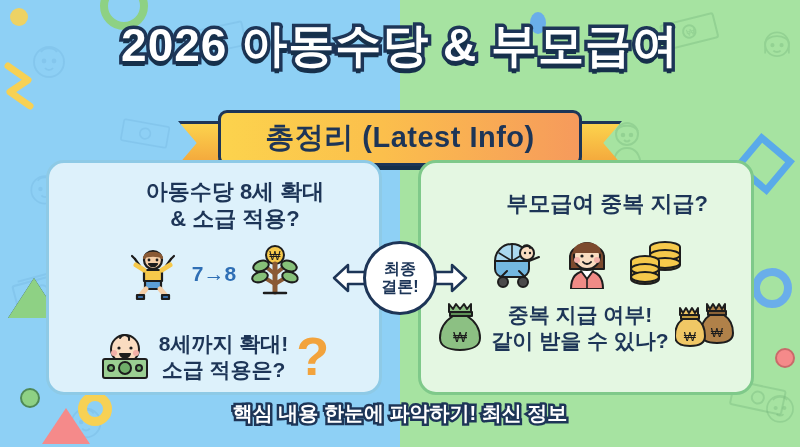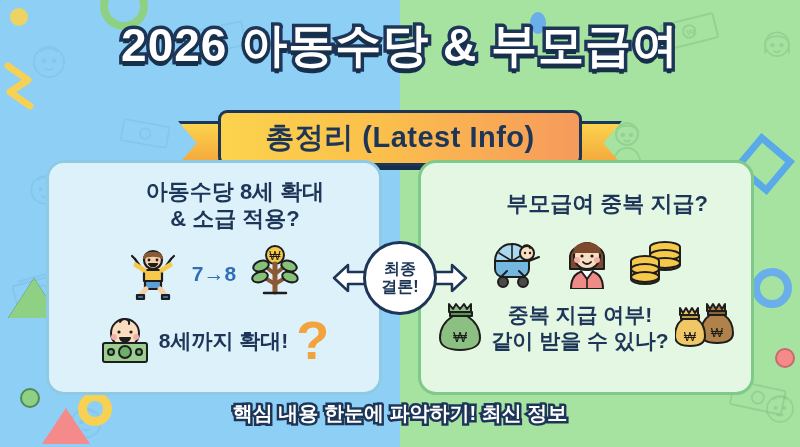--- a/index.html
+++ b/index.html
@@ -83,21 +83,21 @@
     font-size:22px; line-height:1.22; margin-top:16px;
     white-space:nowrap;
     padding-left:42px;
   }
   .card-emojis {
     display:flex; align-items:center; justify-content:center;
     gap:10px; margin-top:10px; height:62px;
   }
   .card-foot {
     display:flex; align-items:center; justify-content:center;
-    gap:8px; margin-top:8px;
+    gap:8px; margin-top:24px;
   }
   .card-foot .txt {
     text-align:center; color:#1d3557; font-weight:700;
     font-size:21px; line-height:1.22; white-space:nowrap;
   }
   .arrow-num {
     font-size:21px; font-weight:700; color:#2f6fb5; white-space:nowrap;
   }
   .qmark {
     font-size:54px; font-weight:700; color:#f2a33c; line-height:.8;
@@ -328,20 +328,21 @@
           <circle cx="37" cy="24" r="3" fill="#f3b0a8" stroke="none"></circle>
           <path d="M21 25c2 5 8 5 10 0z" fill="#1d1d1d"></path>
           <rect x="4" y="30" width="44" height="19" rx="2" fill="#9bcf92"></rect>
           <circle cx="26" cy="39" r="6" fill="#6fae69"></circle>
           <circle cx="12" cy="39" r="3" fill="#6fae69"></circle>
             <circle cx="40" cy="39" r="3" fill="#6fae69"></circle>
         </svg>
       </span>
       <span class="txt">
         <div>8세까지 확대!</div>
+        <div>소급 적용은?</div>
       </span>
       <span class="qmark">?</span>
     </div>
   </div>
 
   <div class="card card-right">
     <div class="card-head" style="margin-top:28px;">
       <div>부모급여 중복 지급?</div>
     </div>
 

